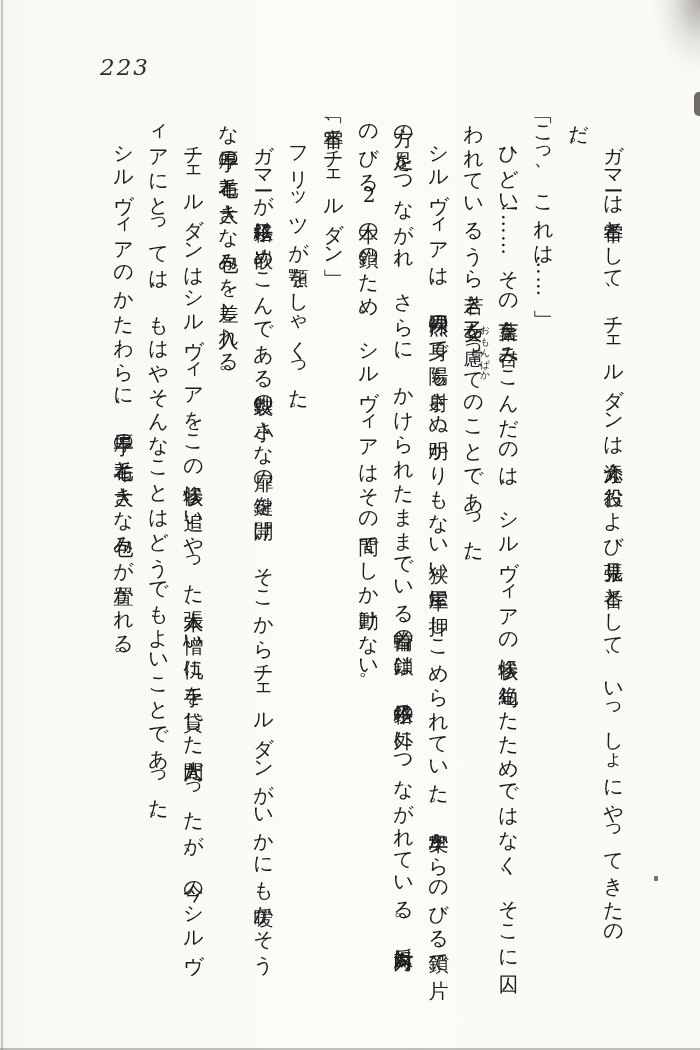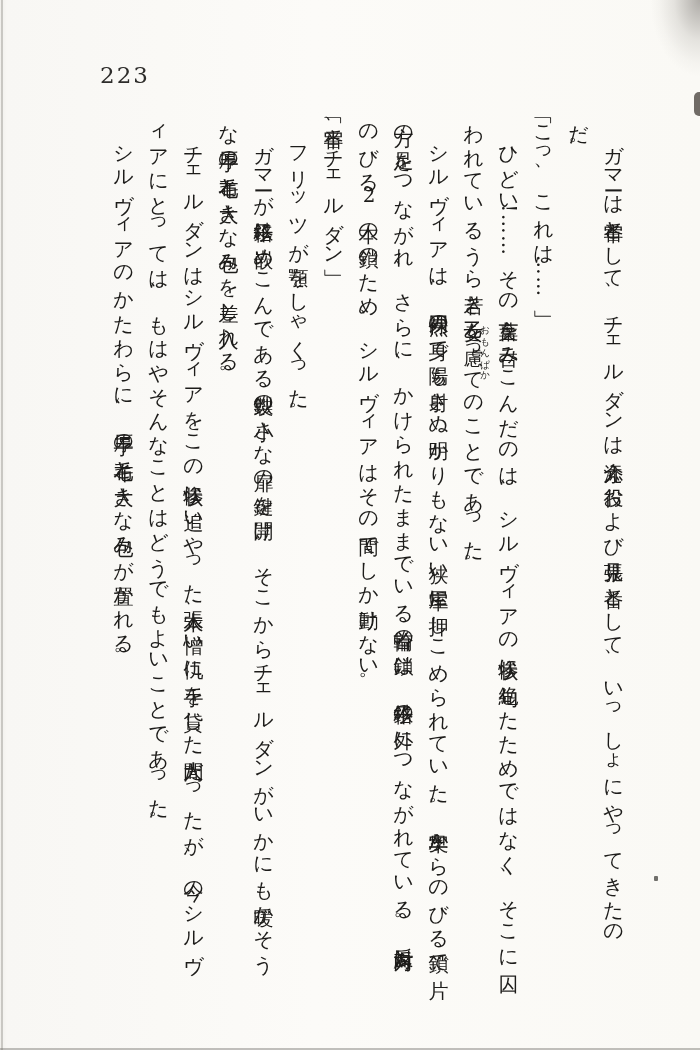--- a/index.html
+++ b/index.html
@@ -7,22 +7,22 @@
     width: 700px; height: 1050px;
     position: relative; overflow: hidden;
     background: #fbfaf7;
     font-family: "DejaVu Serif", "Liberation Serif", serif;
   }
   .page {
     position: absolute; inset: 0;
     background: linear-gradient(90deg, #f0efeb 0px, #f8f7f4 7px, #fcfbf8 45%, #faf9f5 100%);
   }
   .page-number {
-    position: absolute; left: 100px; top: 62px;
-    font-size: 23px; font-weight: 500;
+    position: absolute; left: 100px; top: 54px;
+    font-size: 23px; font-style: italic; font-weight: 500;
     color: #2e2d2b; letter-spacing: 2px;
     font-family: "DejaVu Serif", "Liberation Serif", serif;
   }
   .text-area {
     position: absolute; top: 111px; right: 69px; height: 856px;
     writing-mode: vertical-rl; text-orientation: mixed;
     font-size: 20px; line-height: 35px; letter-spacing: 1.3px;
     color: #1d1c1a;
   }
   .text-area p { margin: 0; padding: 0; }

